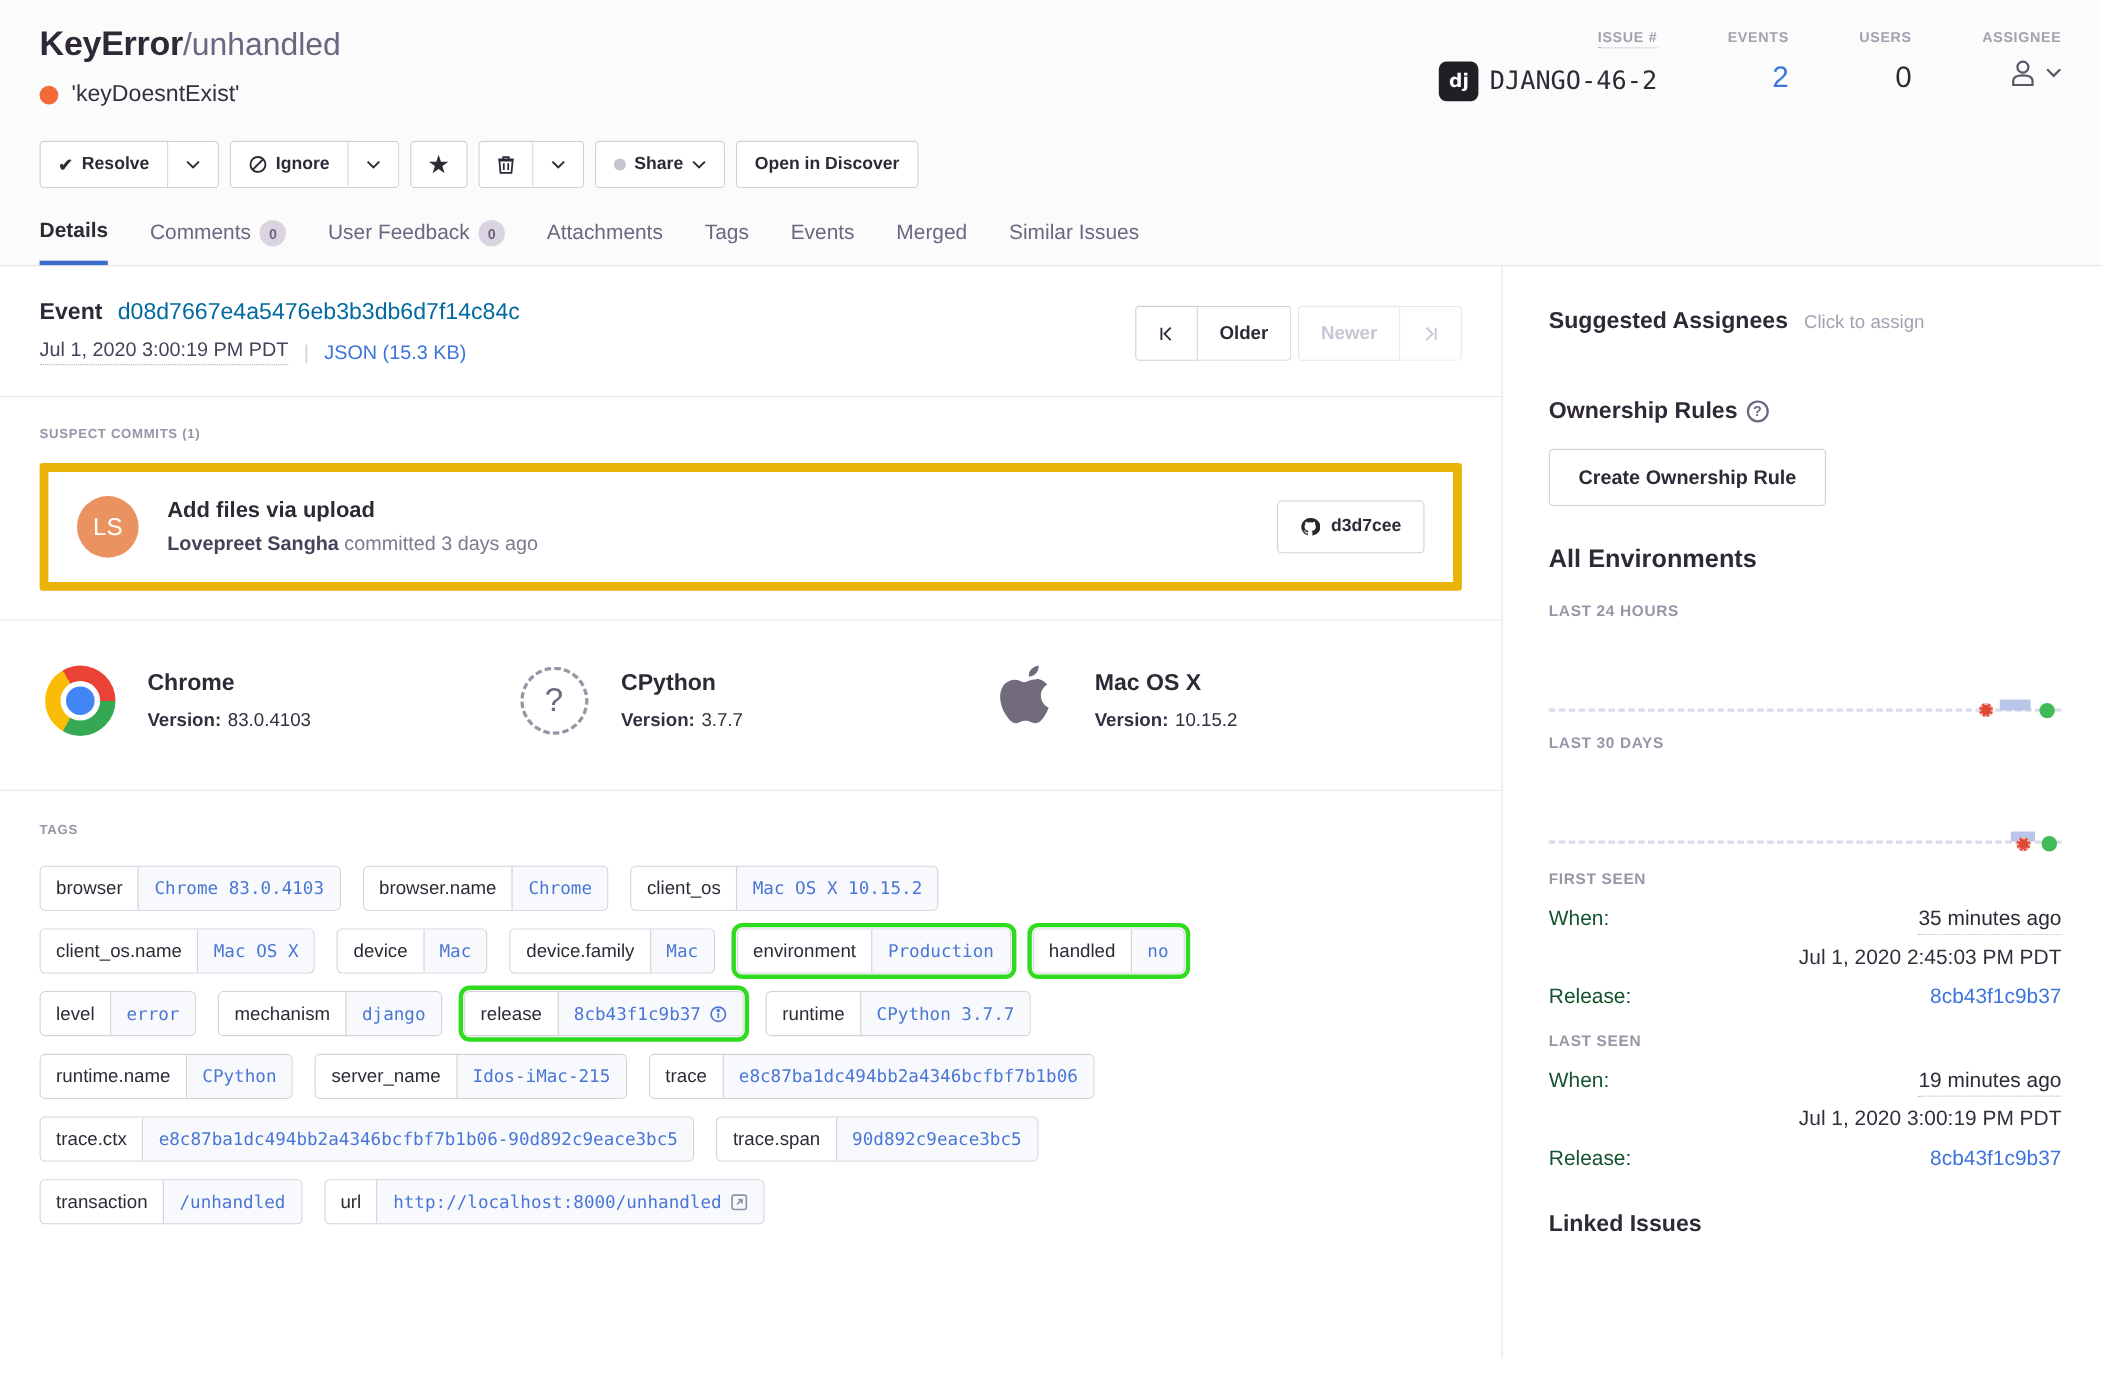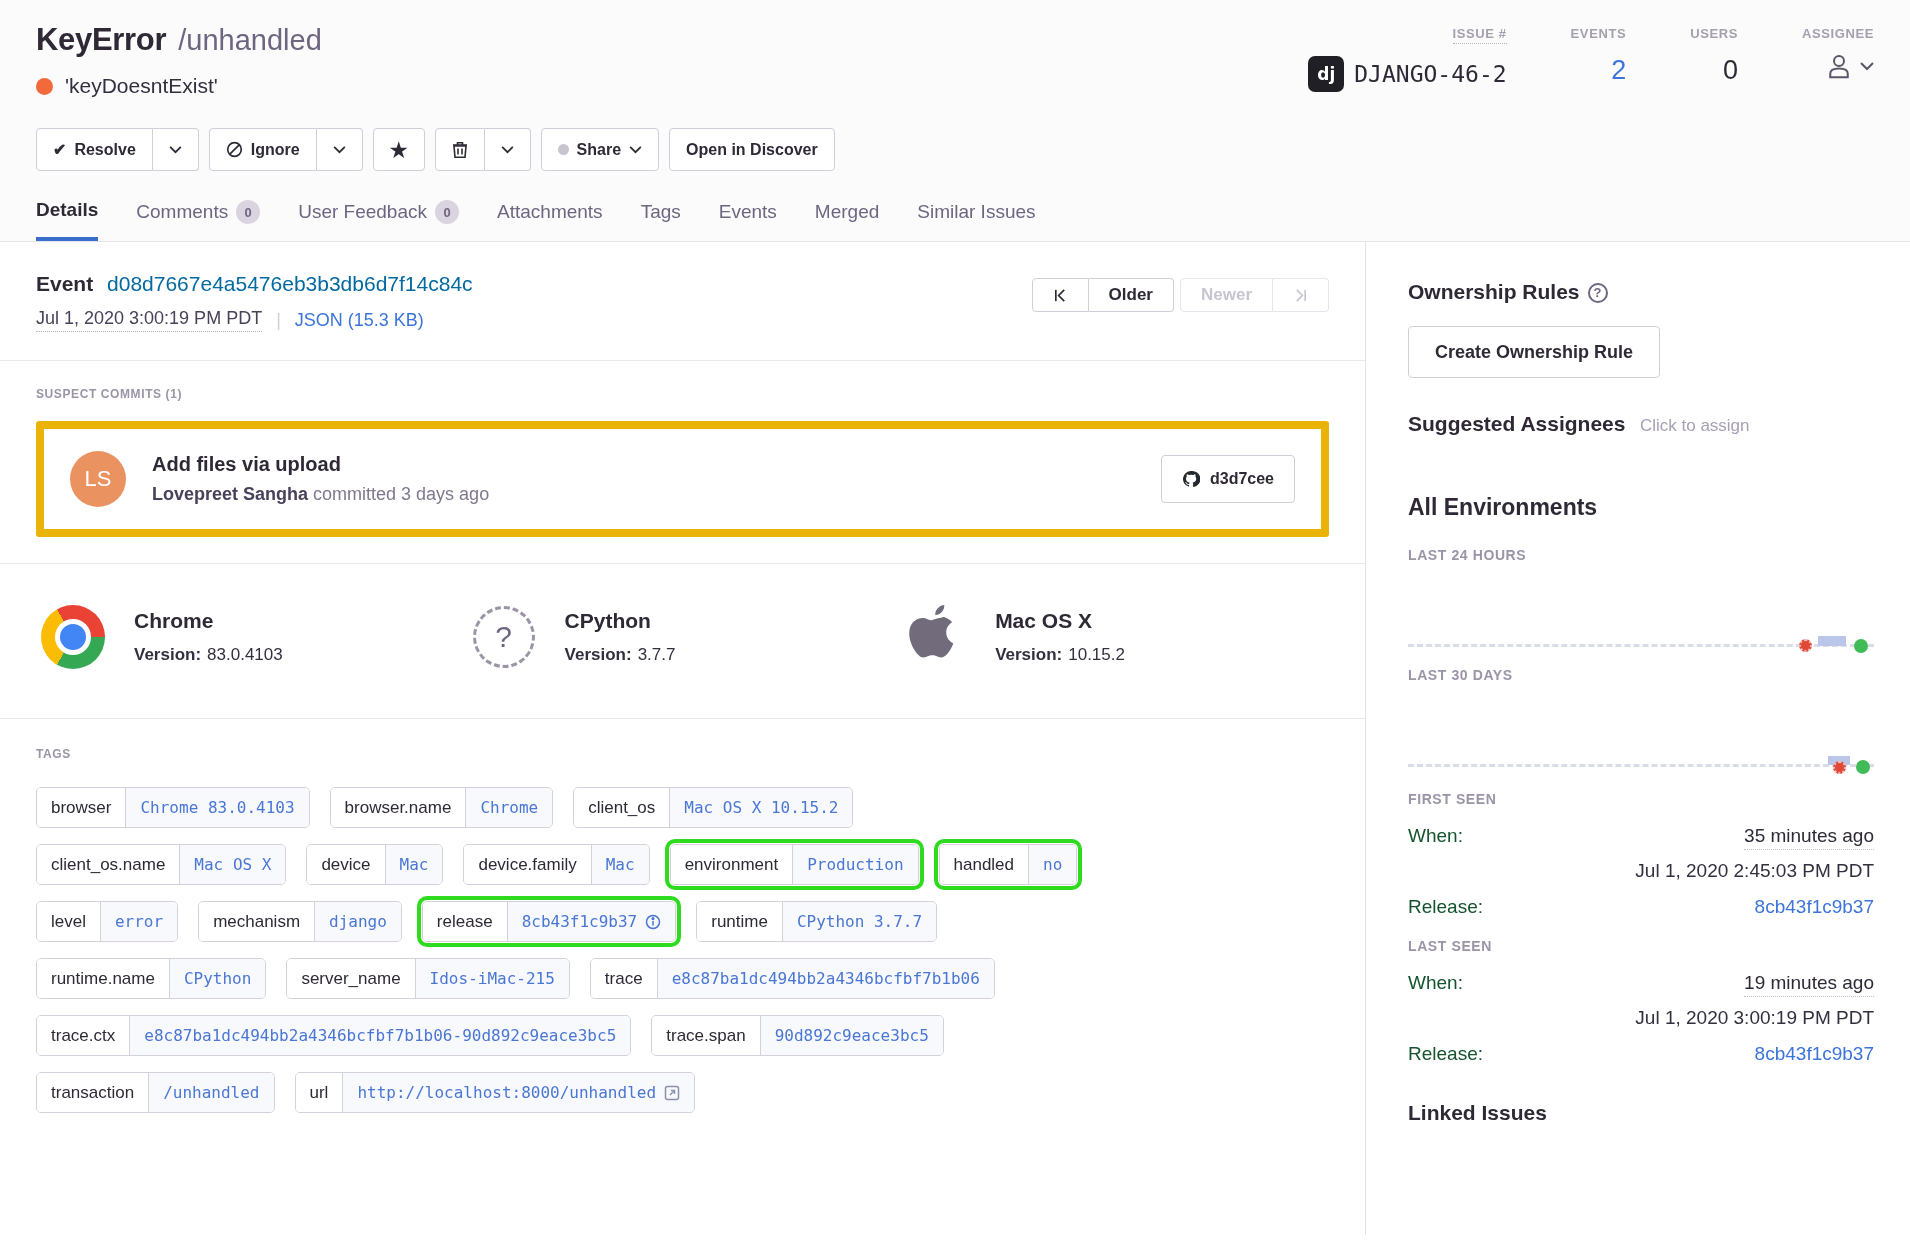--- a/index.html
+++ b/index.html
@@ -1,21 +1,21 @@
 <!DOCTYPE html>
 <html><head>
 <meta charset="utf-8">
 <style>
   * { margin:0; padding:0; box-sizing:border-box; }
   html,body { width:1910px; height:1254px; background:#ffffff; font-family:"Liberation Sans", sans-serif; color:#342f3e; overflow:hidden; }
 
   
   .hdr { background:#fbfbfc; border-bottom:1px solid #e4e1e8; padding:22px 36px 0 36px; }
   .hdr-top { display:flex; justify-content:space-between; align-items:flex-start; }
-  .title-line { display:flex; align-items:baseline; gap:12px; }
+  .title-line { display:flex; align-items:baseline; gap:0; }
   .title { font-size:31px; font-weight:bold; color:#2f2936; letter-spacing:-0.3px; }
   .subtitle { font-size:29px; color:#6e6680; font-weight:400; }
   .culprit-line { display:flex; align-items:center; gap:12px; margin-top:16px; }
   .level-dot { width:17px; height:17px; border-radius:50%; background:#f2693a; }
   .culprit { font-size:21px; color:#342f3e; }
 
   .stats { display:flex; gap:64px; margin-top:4px; }
   .stat { display:flex; flex-direction:column; align-items:flex-end; }
   .stat-label { font-size:13px; font-weight:bold; color:#a59fae; letter-spacing:0.6px; }
   .stat-label.dotted { border-bottom:1px dotted #b9b3c2; padding-bottom:2px; }
@@ -49,21 +49,21 @@
   .event-block { padding:30px 36px 28px 36px; border-bottom:1px solid #ebe8ee; display:flex; justify-content:space-between; align-items:flex-start; }
   .event-line1 { font-size:21px; }
   .event-label { font-weight:bold; color:#2f2936; margin-right:8px; }
   .event-id { color:#0369a1; cursor:pointer; }
   .event-line2 { margin-top:12px; font-size:18px; color:#494159; display:flex; align-items:center; gap:14px; }
   .ts { border-bottom:1px dotted #b9b3c2; padding-bottom:2px; }
   .sep { color:#d3cdda; }
   .json-link { color:#3d74db; cursor:pointer; }
   .pager { display:flex; gap:6px; margin-top:6px; }
   .pager .pgroup { display:flex; }
-  .pbtn { height:34px; background:#fff; border:1px solid #d3cdda; display:flex; align-items:center; justify-content:center; padding:0 20px; font-size:17px; font-weight:bold; color:#2f2936; cursor:pointer; }
+  .pbtn { height:50px; background:#fff; border:1px solid #d3cdda; display:flex; align-items:center; justify-content:center; padding:0 20px; font-size:17px; font-weight:bold; color:#2f2936; cursor:pointer; }
   .pgroup .pbtn:first-child { border-radius:4px 0 0 4px; }
   .pgroup .pbtn:last-child { border-radius:0 4px 4px 0; border-left:none; }
   .pbtn.disabled { color:#c9c4d1; border-color:#e7e4ec; cursor:default; }
 
   
   .section { padding:26px 36px; border-bottom:1px solid #ebe8ee; }
   .sec-heading { font-size:12px; font-weight:bold; color:#9b94a6; letter-spacing:0.6px; }
   .hl-box { margin-top:20px; border:8px solid #eab308; border-radius:3px; background:#fff; }
   .commit-row { display:flex; align-items:center; padding:22px 26px; }
   .avatar { width:56px; height:56px; border-radius:50%; background:#eb9261; color:#fff; font-size:22px; display:flex; align-items:center; justify-content:center; }
@@ -474,30 +474,30 @@
                   </svg>
                 </span>
               </span>
             </span>
         </div>
       </div>
     </div>
   </div>
 
   <div class="sidebar">
+    <div class="sb-block" style="margin-bottom:58px;">
+      <span class="sb-h">Suggested Assignees</span>
+      <span class="sb-hint">Click to assign</span>
+    </div>
+
     <div class="sb-block">
       <span class="sb-h">Ownership Rules</span><span class="help-circle">?</span>
       <div>
         <button class="own-btn">Create Ownership Rule</button>
       </div>
-    </div>
-
-    <div class="sb-block" style="margin-bottom:58px;">
-      <span class="sb-h">Suggested Assignees</span>
-      <span class="sb-hint">Click to assign</span>
     </div>
 
     <div class="env-h">All Environments</div>
     <div class="mini-label">LAST 24 HOURS</div>
     <div class="spark">
       <div class="base"></div>
       <span class="dot red" style="right:62px; bottom:7px;"></span>
       <span class="ebar" style="right:28px; bottom:13px; width:28px; height:10px;"></span>
       <span class="dot green" style="right:6px; bottom:6px;"></span>
     </div>

